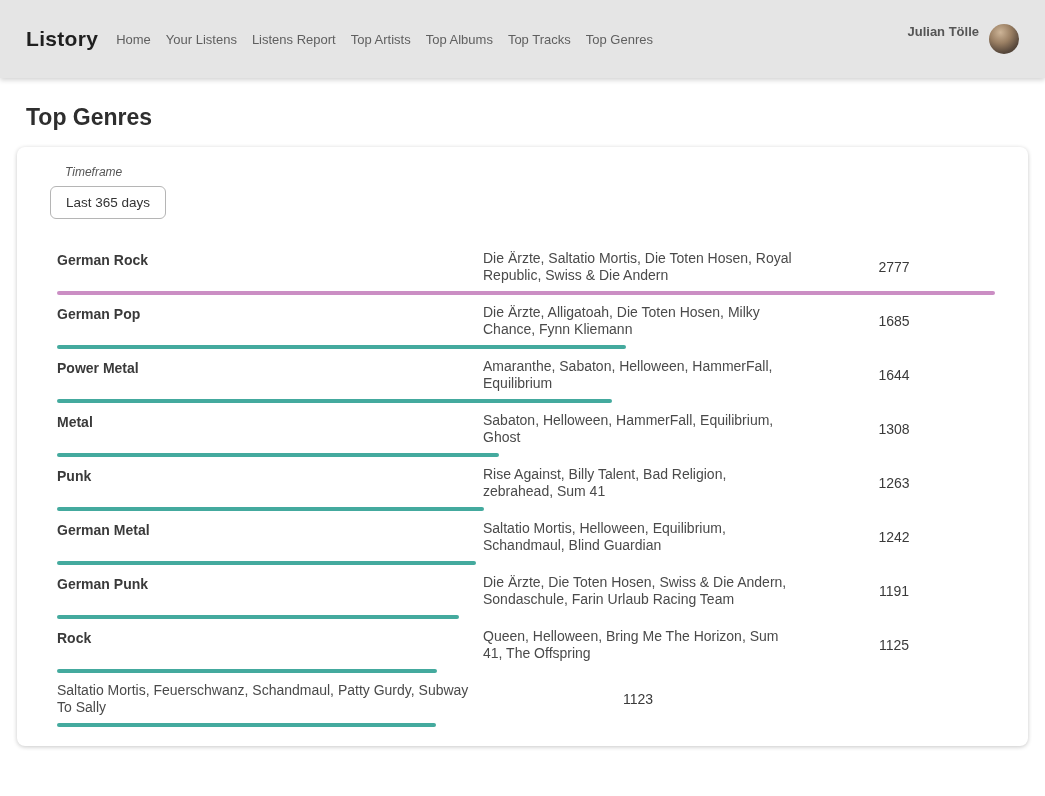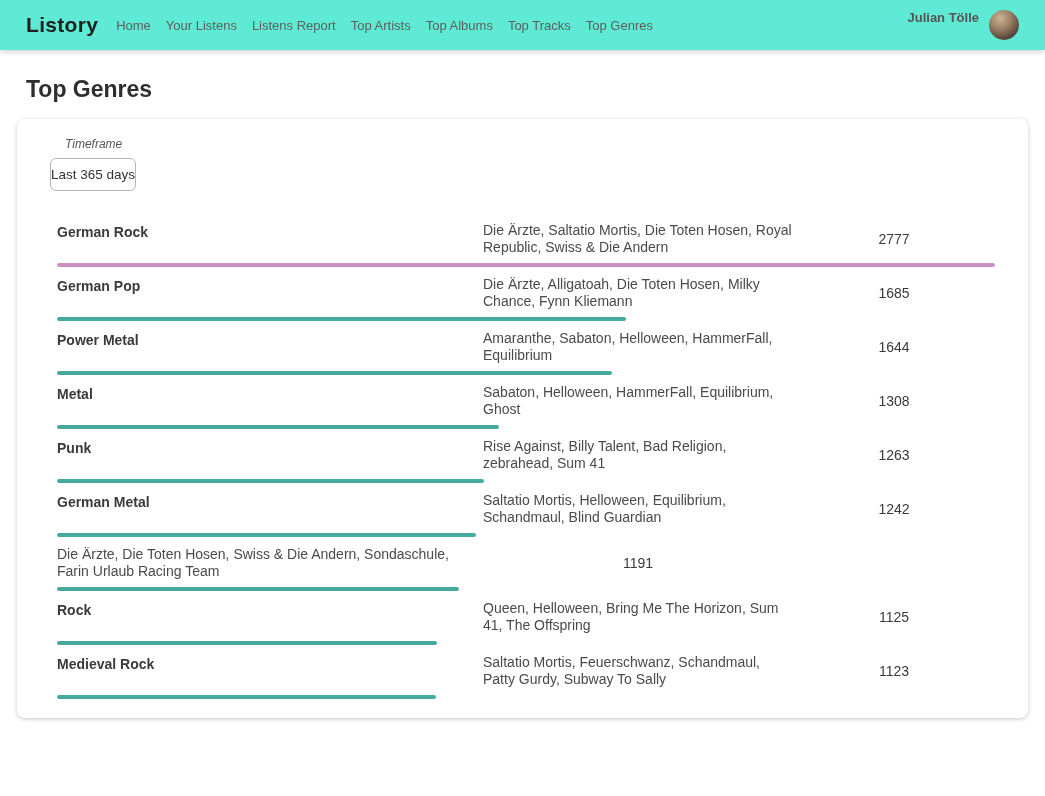--- a/index.html
+++ b/index.html
@@ -4,25 +4,25 @@
 <style>
   * { margin: 0; padding: 0; box-sizing: border-box; }
   html, body { width: 1045px; height: 796px; overflow: hidden; }
   body {
     font-family: "Liberation Sans", sans-serif;
     background: #ffffff;
     color: #333;
   }
   
   .navbar {
-    height: 50px;
+    height: 78px;
     display: flex;
     align-items: center;
     padding: 0 26px;
-    background: #5eead4;
+    background: #e5e5e5;
     box-shadow: 0 2px 5px rgba(0,0,0,0.18);
     position: relative;
     z-index: 5;
   }
   .brand {
     font-size: 21px;
     font-weight: 700;
     letter-spacing: 0.3px;
     color: #1f1f1f;
     margin-right: 18px;
@@ -62,21 +62,21 @@
     padding: 18px 33px 10px 33px;
   }
   .filter-label { font-size: 12px; color: #555; display: block; margin-bottom: 7px; margin-left: 15px; font-style: italic; }
   .timeframe-btn {
     font-family: "Liberation Sans", sans-serif;
     font-size: 13.5px;
     color: #333;
     background: #fff;
     border: 1px solid #b5b5b5;
     border-radius: 6px;
-    padding: 8px 0;
+    padding: 8px 15px;
     cursor: pointer;
   }
   .genre-table { margin-top: 22px; padding-left: 7px; }
   .genre-row { padding-top: 9px; }
   .row-grid {
     display: grid;
     grid-template-columns: 426px 310px 1fr;
     align-items: start;
   }
   .gname { font-size: 14px; font-weight: 700; color: #3a3a3a; padding-top: 2px; }
@@ -155,36 +155,36 @@
         <div class="genre-row">
           <div class="row-grid">
             <div class="gname">German Metal</div>
             <div class="gartists">Saltatio Mortis, Helloween, Equilibrium, Schandmaul, Blind Guardian</div>
             <div class="gcount">1242</div>
           </div>
           <div class="bar" style="width: 44.72%; background: rgb(68, 170, 158);"></div>
         </div>
         <div class="genre-row">
           <div class="row-grid">
+            <div class="gname">German Punk</div>
             <div class="gartists">Die Ärzte, Die Toten Hosen, Swiss &amp; Die Andern, Sondaschule, Farin Urlaub Racing Team</div>
             <div class="gcount">1191</div>
           </div>
           <div class="bar" style="width: 42.89%; background: rgb(68, 170, 158);"></div>
         </div>
         <div class="genre-row">
           <div class="row-grid">
             <div class="gname">Rock</div>
             <div class="gartists">Queen, Helloween, Bring Me The Horizon, Sum 41, The Offspring</div>
             <div class="gcount">1125</div>
           </div>
           <div class="bar" style="width: 40.51%; background: rgb(68, 170, 158);"></div>
         </div>
         <div class="genre-row">
           <div class="row-grid">
-            <div class="gname">Medieval Rock</div>
             <div class="gartists">Saltatio Mortis, Feuerschwanz, Schandmaul, Patty Gurdy, Subway To Sally</div>
             <div class="gcount">1123</div>
           </div>
           <div class="bar" style="width: 40.44%; background: rgb(68, 170, 158);"></div>
         </div>
         <div class="genre-row"></div>
       </div>
   </section>
 </main>
 

